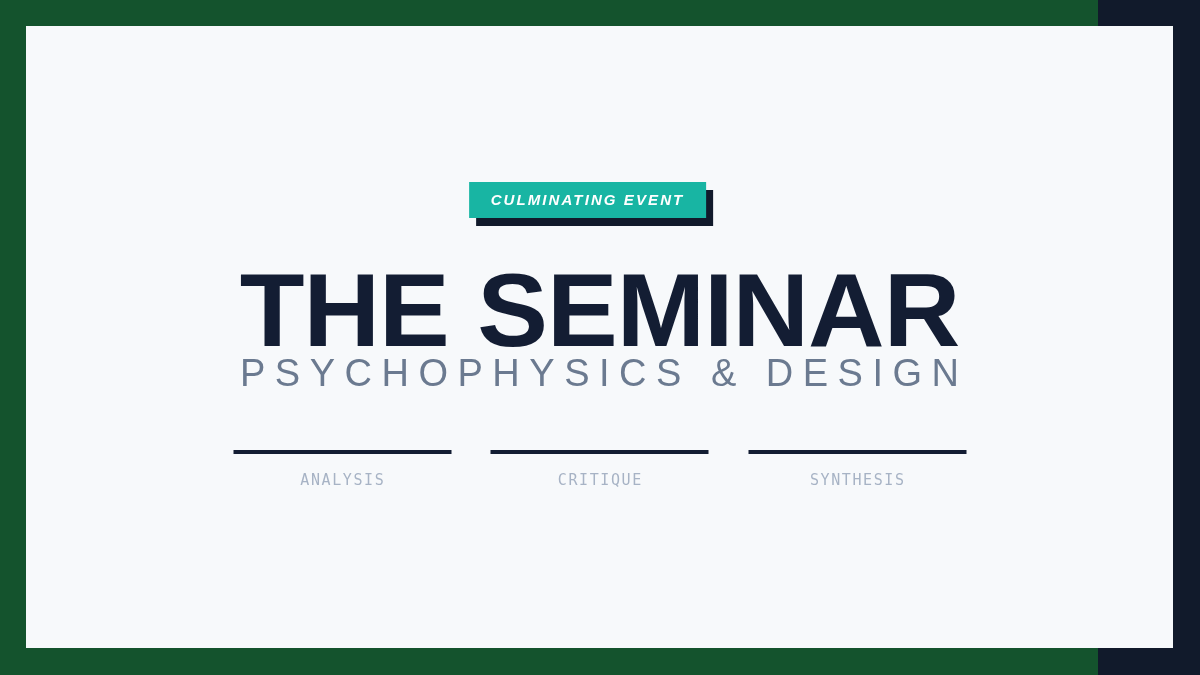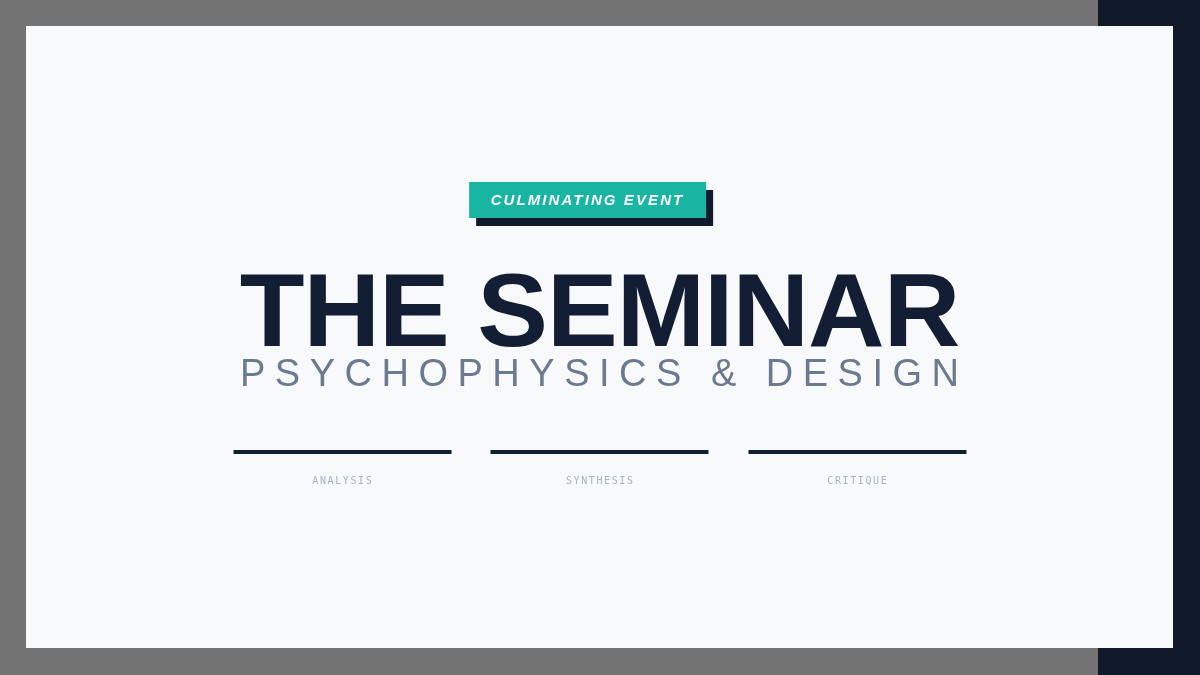--- a/index.html
+++ b/index.html
@@ -11,21 +11,21 @@
     height: 675px;
     overflow: hidden;
     background: #111a2b;
     font-family: "Liberation Sans", sans-serif;
   }
 
   .slide-frame {
     position: relative;
     width: 1098px;
     height: 675px;
-    background: #737373;
+    background: #14532d;
     box-sizing: border-box;
   }
 
   .slide-panel {
     position: absolute;
     left: 26px;
     top: 26px;
     width: 1147px;
     height: 622px;
     background: #f7f9fb;
@@ -113,21 +113,21 @@
     align-items: center;
   }
   .column-rule {
     width: 218px;
     height: 4px;
     background: #131d33;
   }
   .column-label {
     margin-top: 20px;
     font-family: "DejaVu Sans Mono", "Liberation Mono", monospace;
-    font-size: 10px;
+    font-size: 15px;
     line-height: 13px;
     letter-spacing: 1.6px;
     text-indent: 1.6px;
     color: #a7b3c5;
     white-space: nowrap;
   }
 </style>
 </head>
 <body>
 
@@ -143,22 +143,22 @@
 
     <div class="subtitle">PSYCHOPHYSICS &amp; DESIGN</div>
 
     <div class="columns">
       <div class="column">
         <div class="column-rule"></div>
         <div class="column-label">ANALYSIS</div>
       </div>
       <div class="column">
         <div class="column-rule"></div>
-        <div class="column-label">SYNTHESIS</div>
+        <div class="column-label">CRITIQUE</div>
       </div>
       <div class="column">
         <div class="column-rule"></div>
-        <div class="column-label">CRITIQUE</div>
+        <div class="column-label">SYNTHESIS</div>
       </div>
     </div>
 
   </div>
 </div>
 
 </body></html>

